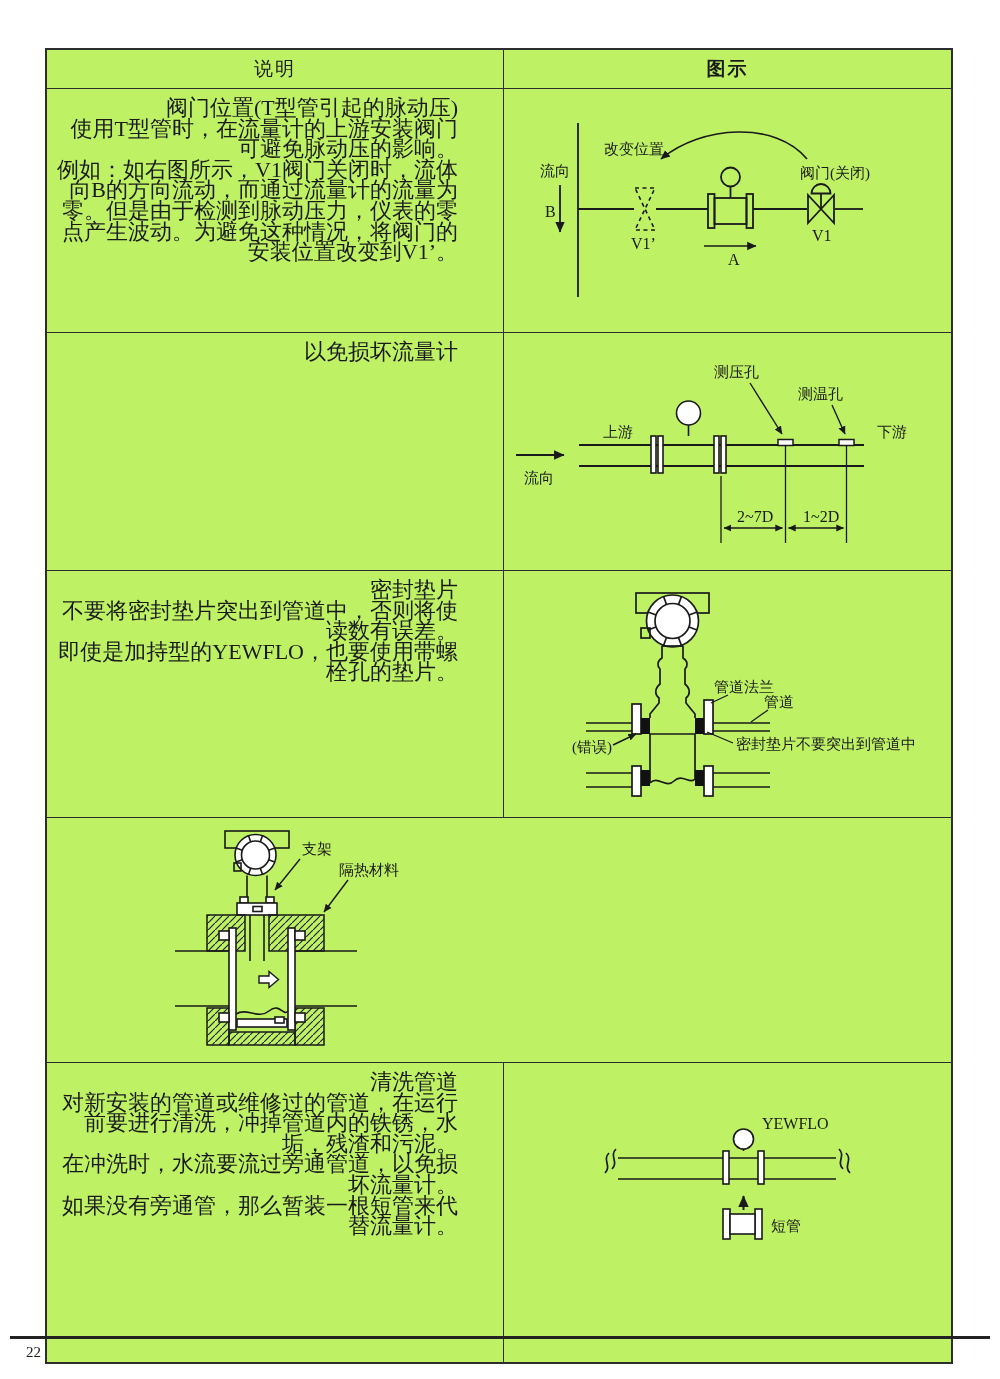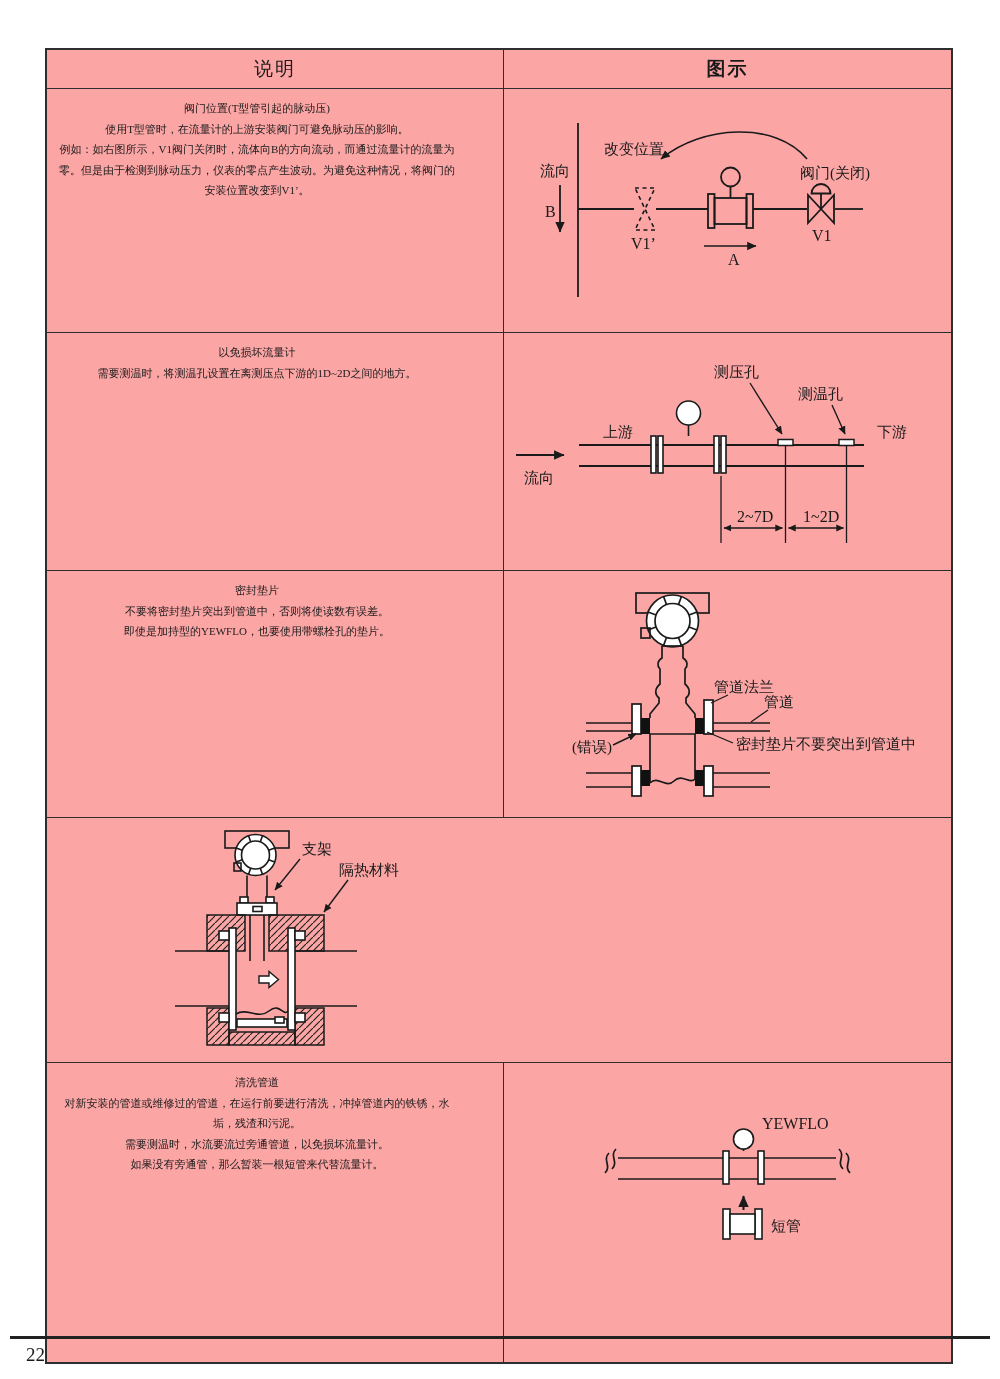--- a/index.html
+++ b/index.html
@@ -1,33 +1,33 @@
 <!DOCTYPE html>
 <html><head>
 <meta charset="utf-8">
 <style>
   * { box-sizing: border-box; margin: 0; padding: 0; }
   html,body { width:1000px; height:1379px; background:#ffffff; overflow:hidden;
               font-family:"Liberation Serif","DejaVu Serif",serif; color:#1a1a1a; position:relative; }
-  .doc-table { position:absolute; left:45px; top:48px; width:908px; border:2px solid #2e2e2e; background:#fca5a5; }
+  .doc-table { position:absolute; left:45px; top:48px; width:908px; border:2px solid #2e2e2e; background:#bef264; }
   .header-row { display:flex; height:38px; }
   .hcell { display:flex; align-items:center; justify-content:center; font-size:19px; letter-spacing:2px; }
   .hcell.left { width:457px; border-right:1.5px solid #2e2e2e; }
   .hcell.right { flex:1;font-weight:bold; }
   .trow { display:flex; border-top:1.5px solid #2e2e2e; }
   .r1{height:244px} .r2{height:238px} .r3{height:247px} .r4{height:245px} .r5{height:300px}
   .cell-desc { width:457px; border-right:1.5px solid #2e2e2e; padding:9px 10px 0 9px; }
-  .tb { width:402px; font-size:11px; line-height:20.6px; text-align:center; }
+  .tb { width:402px; font-size:22px; line-height:20.6px; text-align:right; }
   .tb p, .row-title { margin:0; }
   .cell-art { flex:1; position:relative; overflow:hidden; }
   .cell-art svg { display:block; }
   svg text { font-family:"Liberation Serif","DejaVu Serif",serif; fill:#1a1a1a; font-size:15px; }
   .lat { font-size:16px; }
   .bottom-rule { position:absolute; left:10px; top:1336px; width:980px; height:3px; background:#222; }
-  .page-number { position:absolute; left:26px; top:1344px; font-size:19px; }
+  .page-number { position:absolute; left:26px; top:1344px; font-size:15px; }
 </style>
 </head>
 <body>
 
 <div class="doc-table">
 
   <div class="header-row">
     <div class="hcell left">说明</div>
     <div class="hcell right">图示</div>
   </div>
@@ -78,21 +78,20 @@
         <text x="308" y="152" class="lat">V1</text>
         <text x="224" y="176" class="lat">A</text>
       </svg>
     </div>
   </div>
 
   <div class="trow r2">
     <div class="cell-desc">
       <div class="tb">
         <div class="row-title">以免损坏流量计</div>
-        <p>需要测温时，将测温孔设置在离测压点下游的1D~2D之间的地方。</p>
       </div>
     </div>
     <div class="cell-art">
       <svg width="449" height="236" viewBox="0 0 449 236">
         <defs>
           <marker id="ar2" viewBox="0 0 10 10" refX="8.5" refY="5" markerWidth="6.5" markerHeight="6.5" orient="auto-start-reverse">
             <path d="M0,1 L9,5 L0,9 Z" fill="#1a1a1a"></path>
           </marker>
         </defs>
         <g stroke="#1a1a1a" stroke-width="1.8" fill="none">
@@ -266,21 +265,21 @@
         <text x="292" y="57">隔热材料</text>
       </svg>
     </div>
   </div>
 
   <div class="trow r5">
     <div class="cell-desc">
       <div class="tb">
         <div class="row-title">清洗管道</div>
         <p>对新安装的管道或维修过的管道，在运行前要进行清洗，冲掉管道内的铁锈，水垢，残渣和污泥。</p>
-        <p>需要测温时，水流要流过旁通管道，以免损坏流量计。</p>
+        <p>在冲洗时，水流要流过旁通管道，以免损坏流量计。</p>
         <p>如果没有旁通管，那么暂装一根短管来代替流量计。</p>
       </div>
     </div>
     <div class="cell-art">
       <svg width="449" height="238" viewBox="0 0 449 238">
         <defs>
           <marker id="ar5" viewBox="0 0 10 10" refX="8.5" refY="5" markerWidth="6.5" markerHeight="6.5" orient="auto-start-reverse">
             <path d="M0,1 L9,5 L0,9 Z" fill="#1a1a1a"></path>
           </marker>
         </defs>

